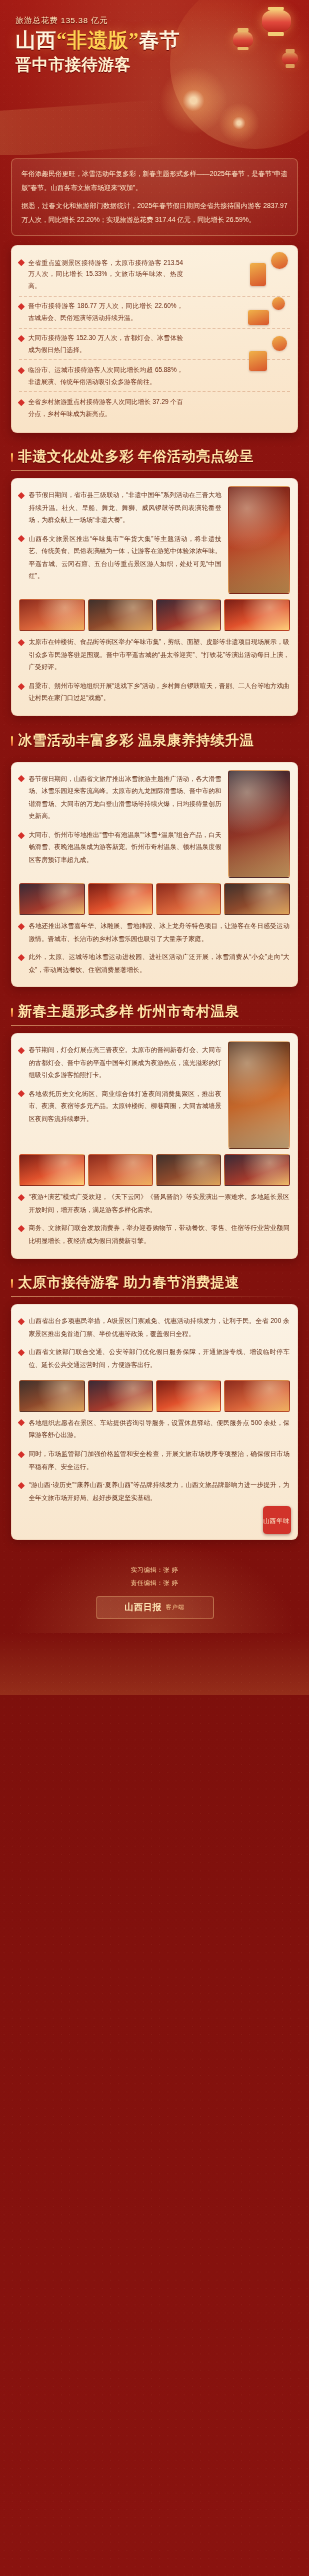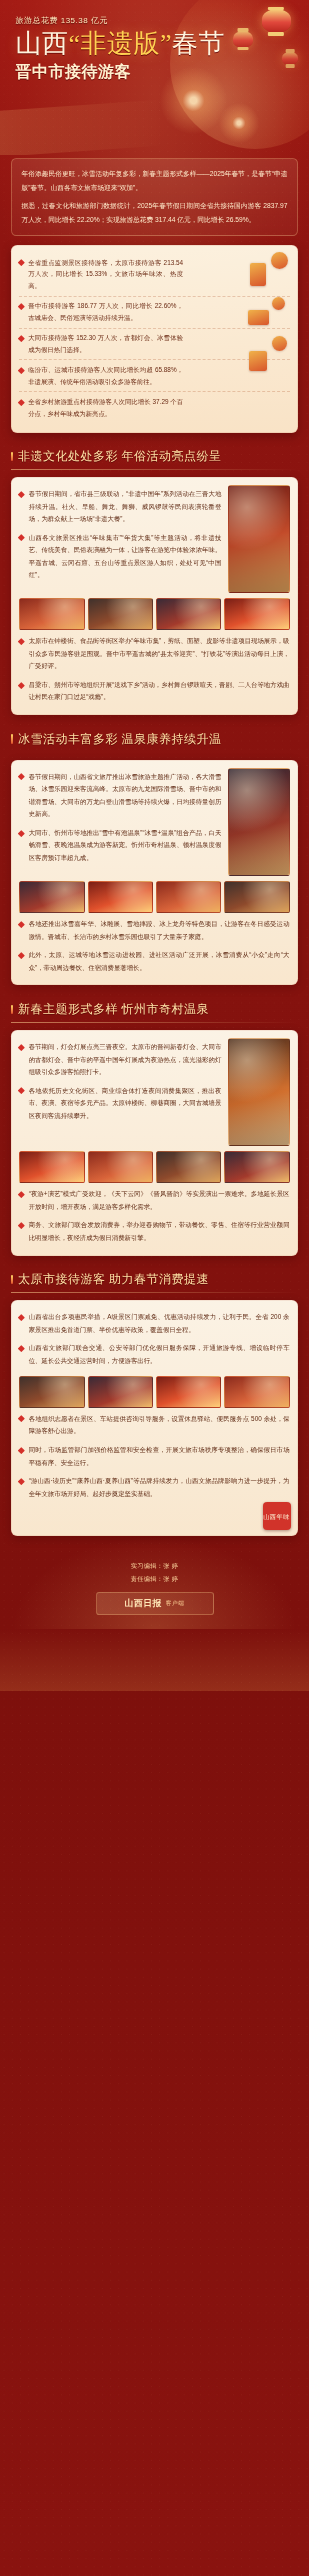--- a/index.html
+++ b/index.html
@@ -64,22 +64,22 @@
   .eyebrow {
     display: inline-block;
     color: #ffe8bd;
     font-size: 8px;
     letter-spacing: 0.5px;
     padding: 1.5px 0 3.1px 0;
     text-shadow: 0 0.5px 1px rgba(0,0,0,.45);
   }
   .title-main {
     font-family: "Liberation Serif", serif;
-    font-weight: normal;
-    font-size: 26px;
+    font-weight: bold;
+    font-size: 20px;
     line-height: 1.18;
     color: #fff4dd;
     letter-spacing: 0.5px;
     text-shadow: 0 1px 0 #6e0b08, 0 0 11.3px rgba(255,170,70,.45);
   }
   .title-main .accent { color: #ffd152; }
   .title-sub {
     font-family: "Liberation Serif", serif;
     font-weight: bold;
     font-size: 16px;
@@ -154,22 +154,22 @@
     box-shadow: 0 0.5px 2.1px rgba(90,20,10,.25);
   }
   .illu-fig.round { border-radius: 50%; }
 
   
   .sec-head {
     position: relative; z-index: 3;
     margin: 15.5px 11.3px 7.2px 11.3px;
     color: #ffe2a6;
     font-family: "Liberation Serif", serif;
-    font-weight: normal;
-    font-size: 12px;
+    font-weight: bold;
+    font-size: 14px;
     letter-spacing: 0.5px;
     text-shadow: 0 1px 0 #610907;
   }
   .sec-head:before {
     content: "";
     display: inline-block;
     width: 2.1px; height: 9.3px;
     margin-right: 4.6px;
     vertical-align: -1px;
     background: linear-gradient(180deg,#ffd666,#e0502c);

